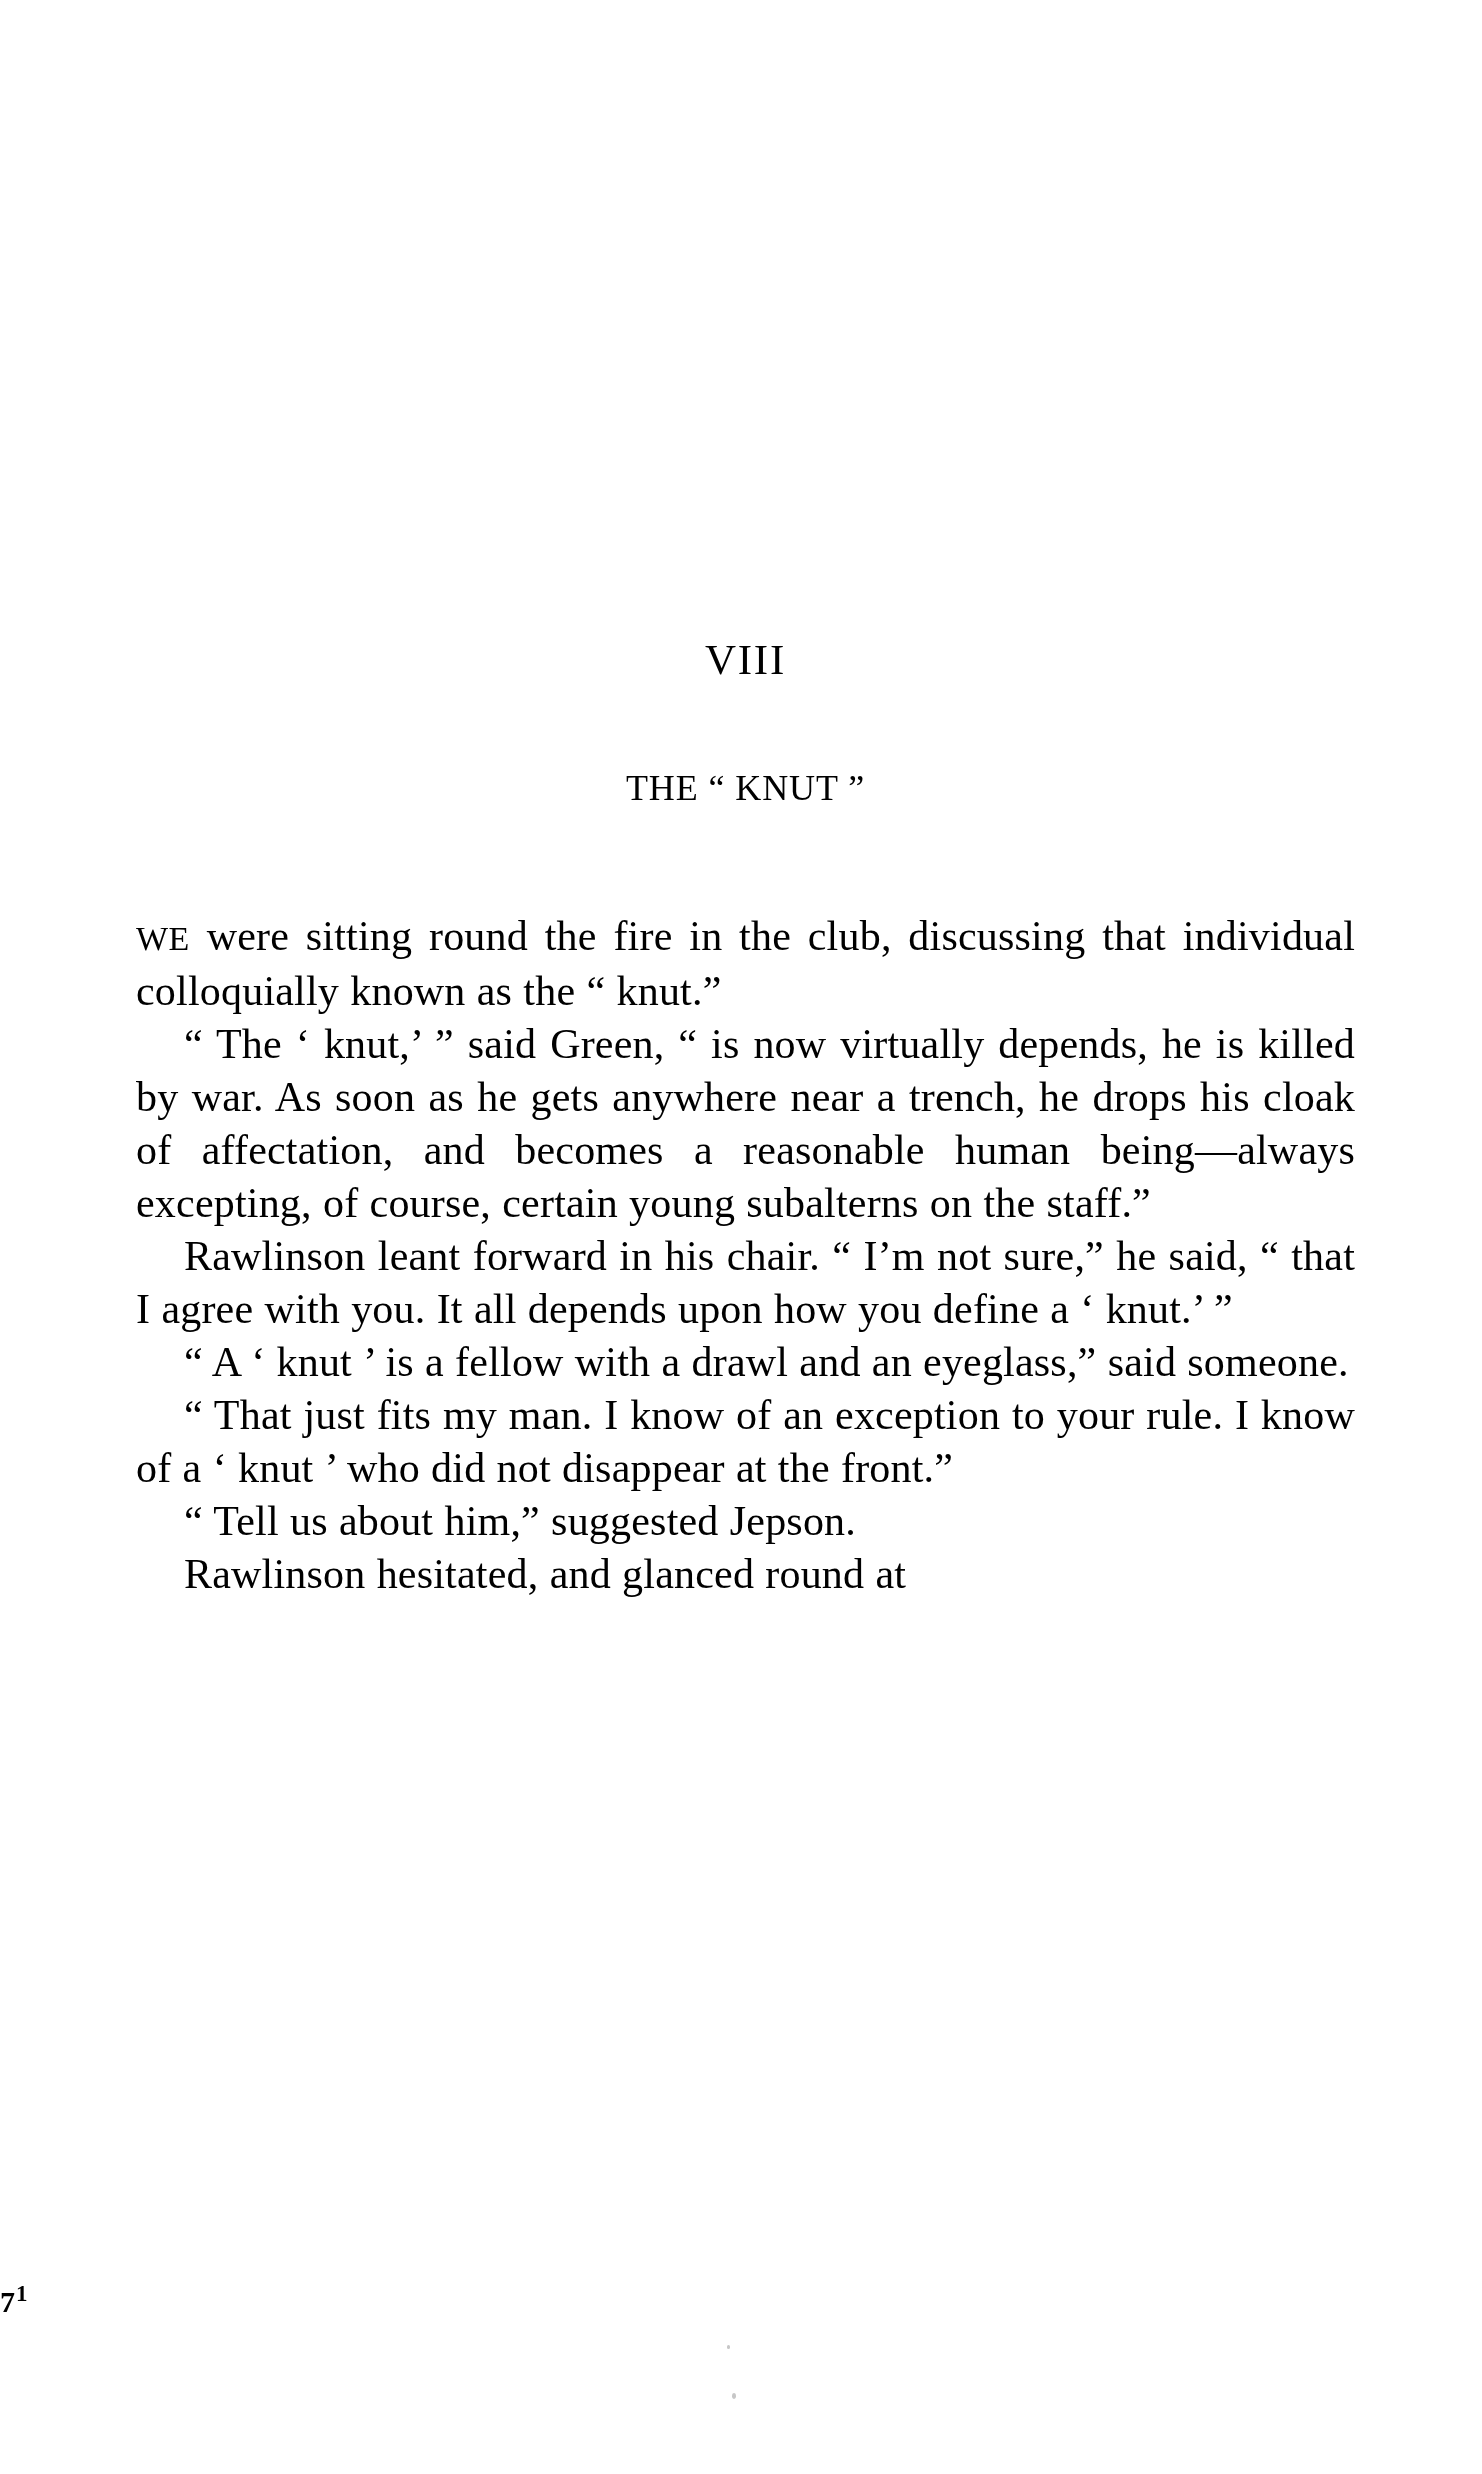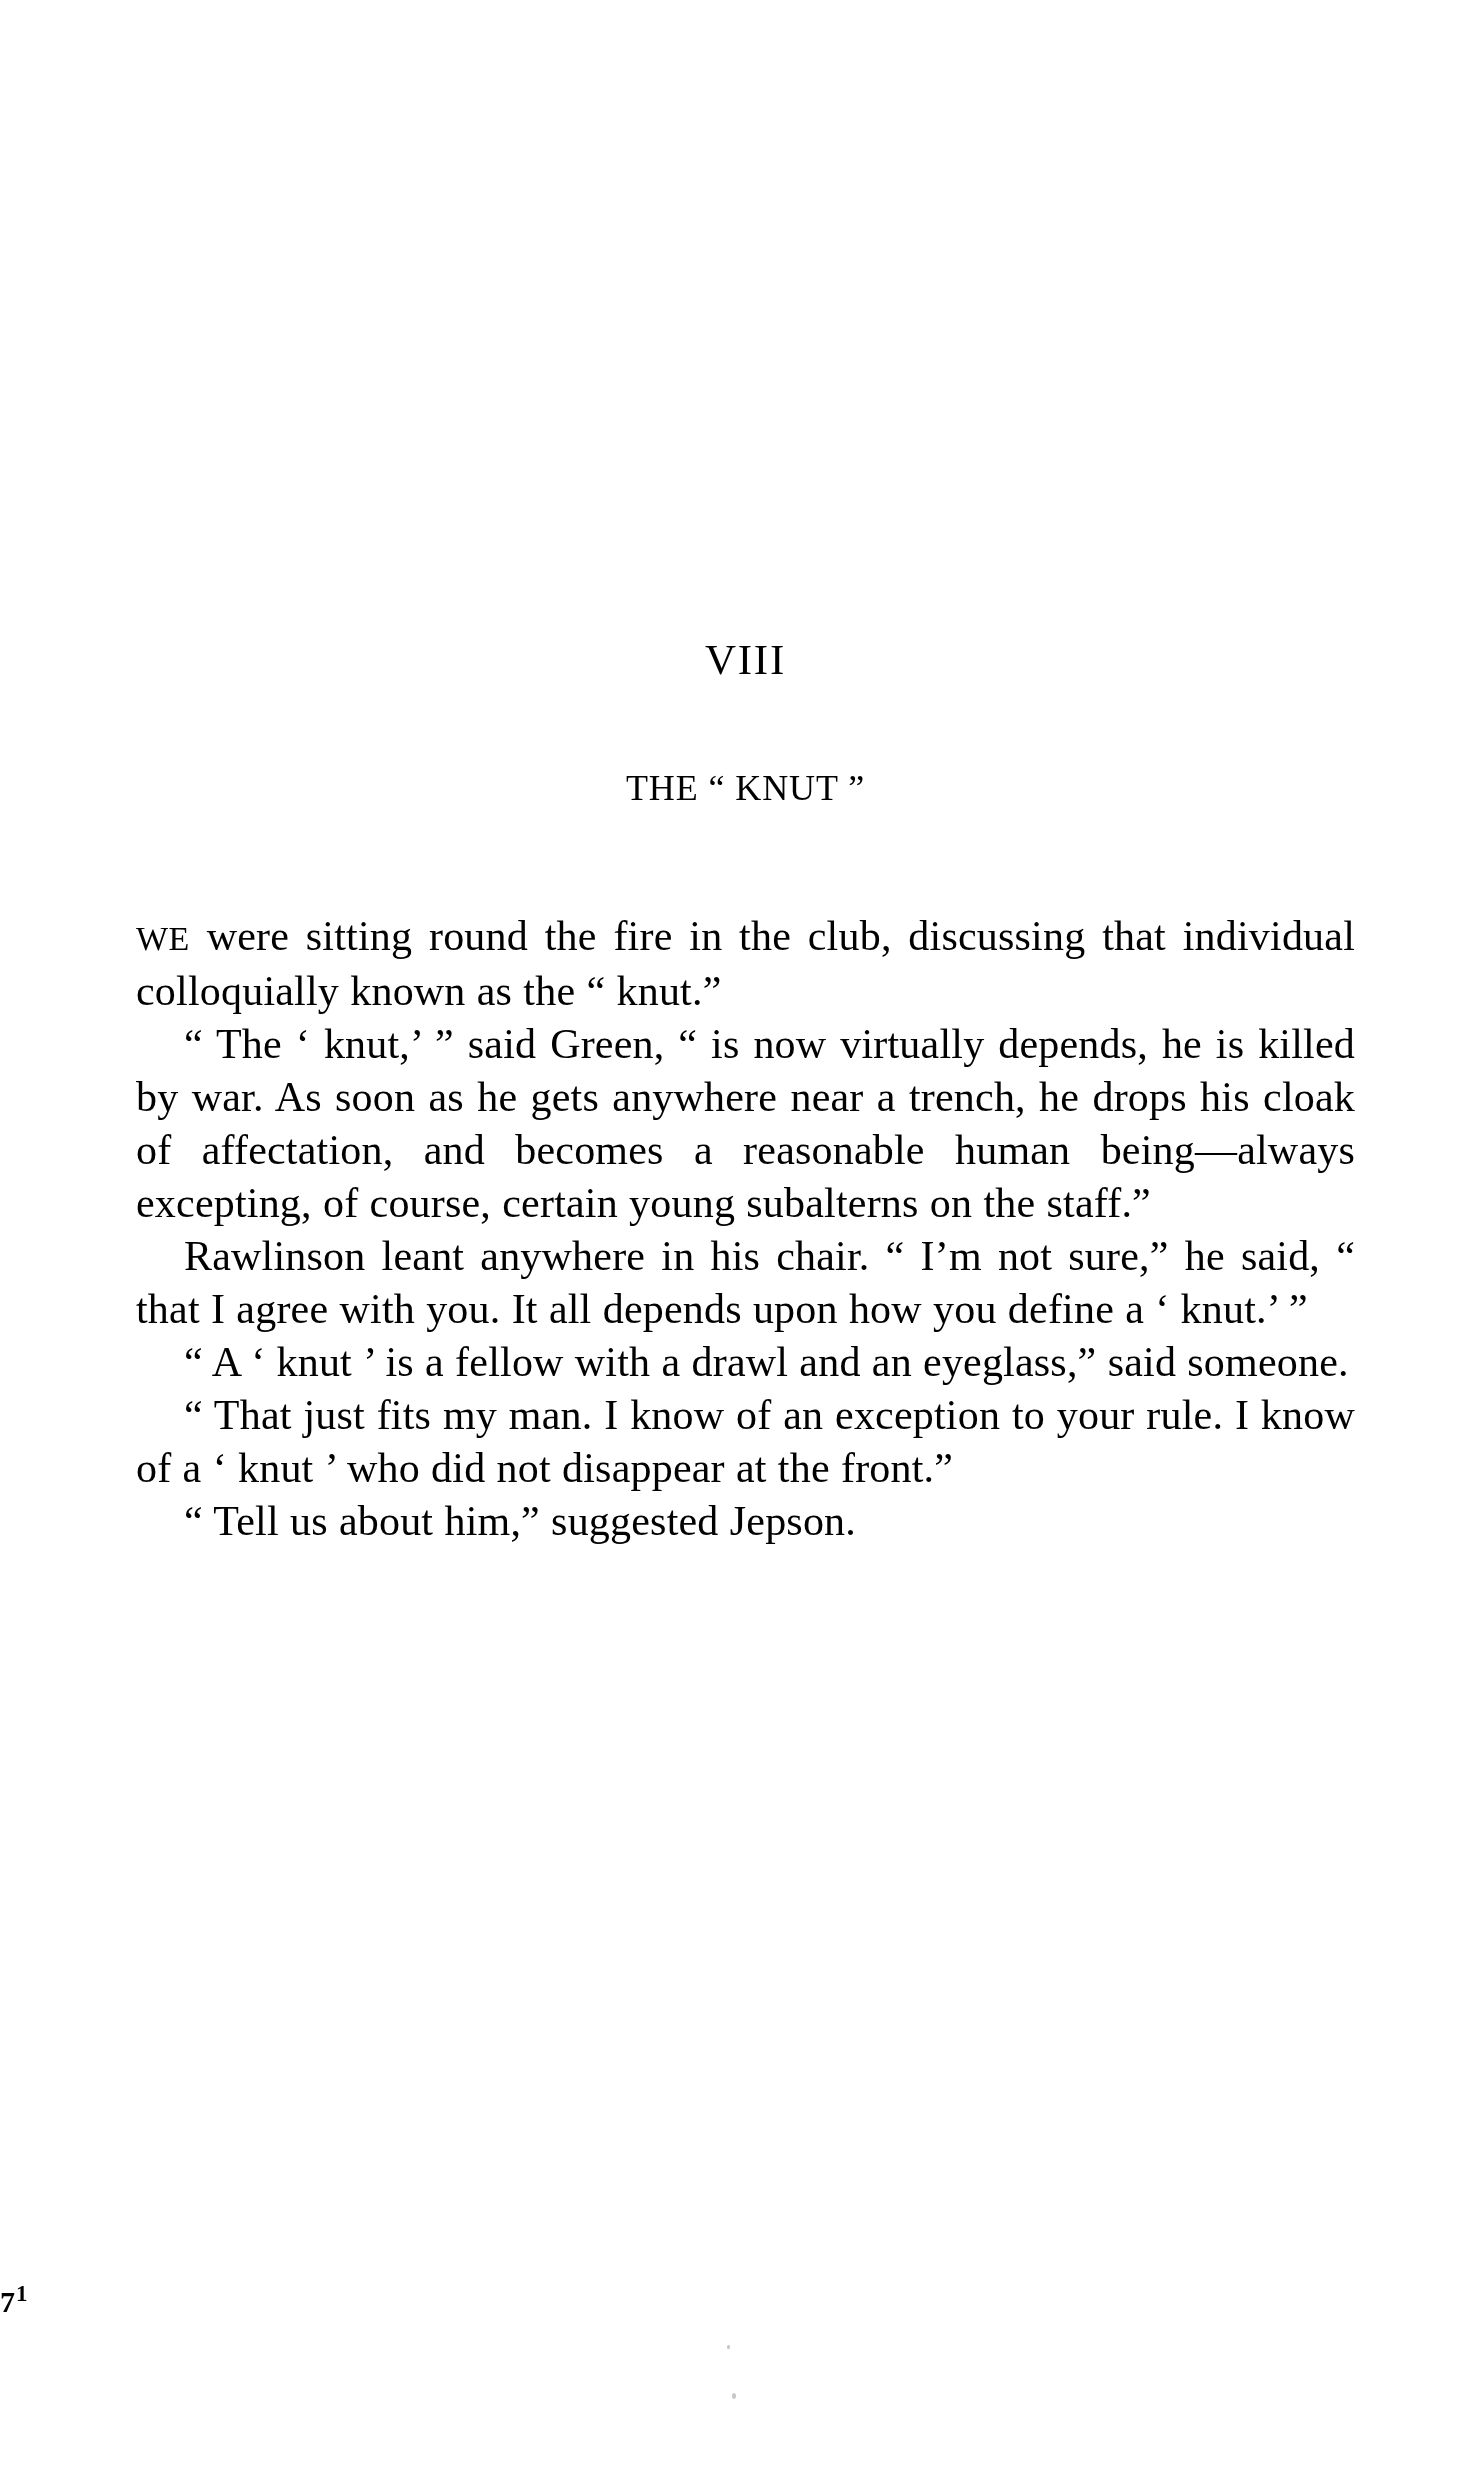--- a/index.html
+++ b/index.html
@@ -89,28 +89,29 @@
   <div class="text-block">
 
     <div class="chapter-number">VIII</div>
 
     <div class="chapter-title">THE  “ KNUT ”</div>
 
     <p class="body-par"><span class="smallcaps">WE</span><span> were sitting round the fire in the club, discussing that individual colloquially known as the “ knut.”</span></p>
 
     <p class="body-par indent">“ The ‘ knut,’ ” said Green, “ is now virtually depends, he is killed by war.  As soon as he gets anywhere near a trench, he drops his cloak of affectation, and becomes a reasonable human being—always excepting, of course, certain young subalterns on the staff.”</p>
 
-    <p class="body-par indent">Rawlinson leant anywhere in his chair. “ I’m not sure,” he said, “ that I agree with you.  It all depends upon how you define a ‘ knut.’ ”</p>
+    <p class="body-par indent">Rawlinson leant forward in his chair. “ I’m not sure,” he said, “ that I agree with you.  It all depends upon how you define a ‘ knut.’ ”</p>
 
     <p class="body-par indent">“ A ‘ knut ’ is a fellow with a drawl and an eyeglass,” said someone.</p>
 
     <p class="body-par indent">“ That just fits my man.  I know of an exception to your rule.  I know of a ‘ knut ’ who did not disappear at the front.”</p>
 
     <p class="body-par indent">“ Tell us about him,” suggested Jepson.</p>
 
+    <p class="body-par indent">Rawlinson hesitated, and glanced round at</p>
 
   </div>
 
   <div class="page-number"><span>7</span><span class="sub">1</span></div>
 
   <div class="speck" style="left:732px; top:2393px;"></div>
   <div class="speck" style="left:727px; top:2345px; width:2.8px; height:3.7px;"></div>
 
 </div>
 

